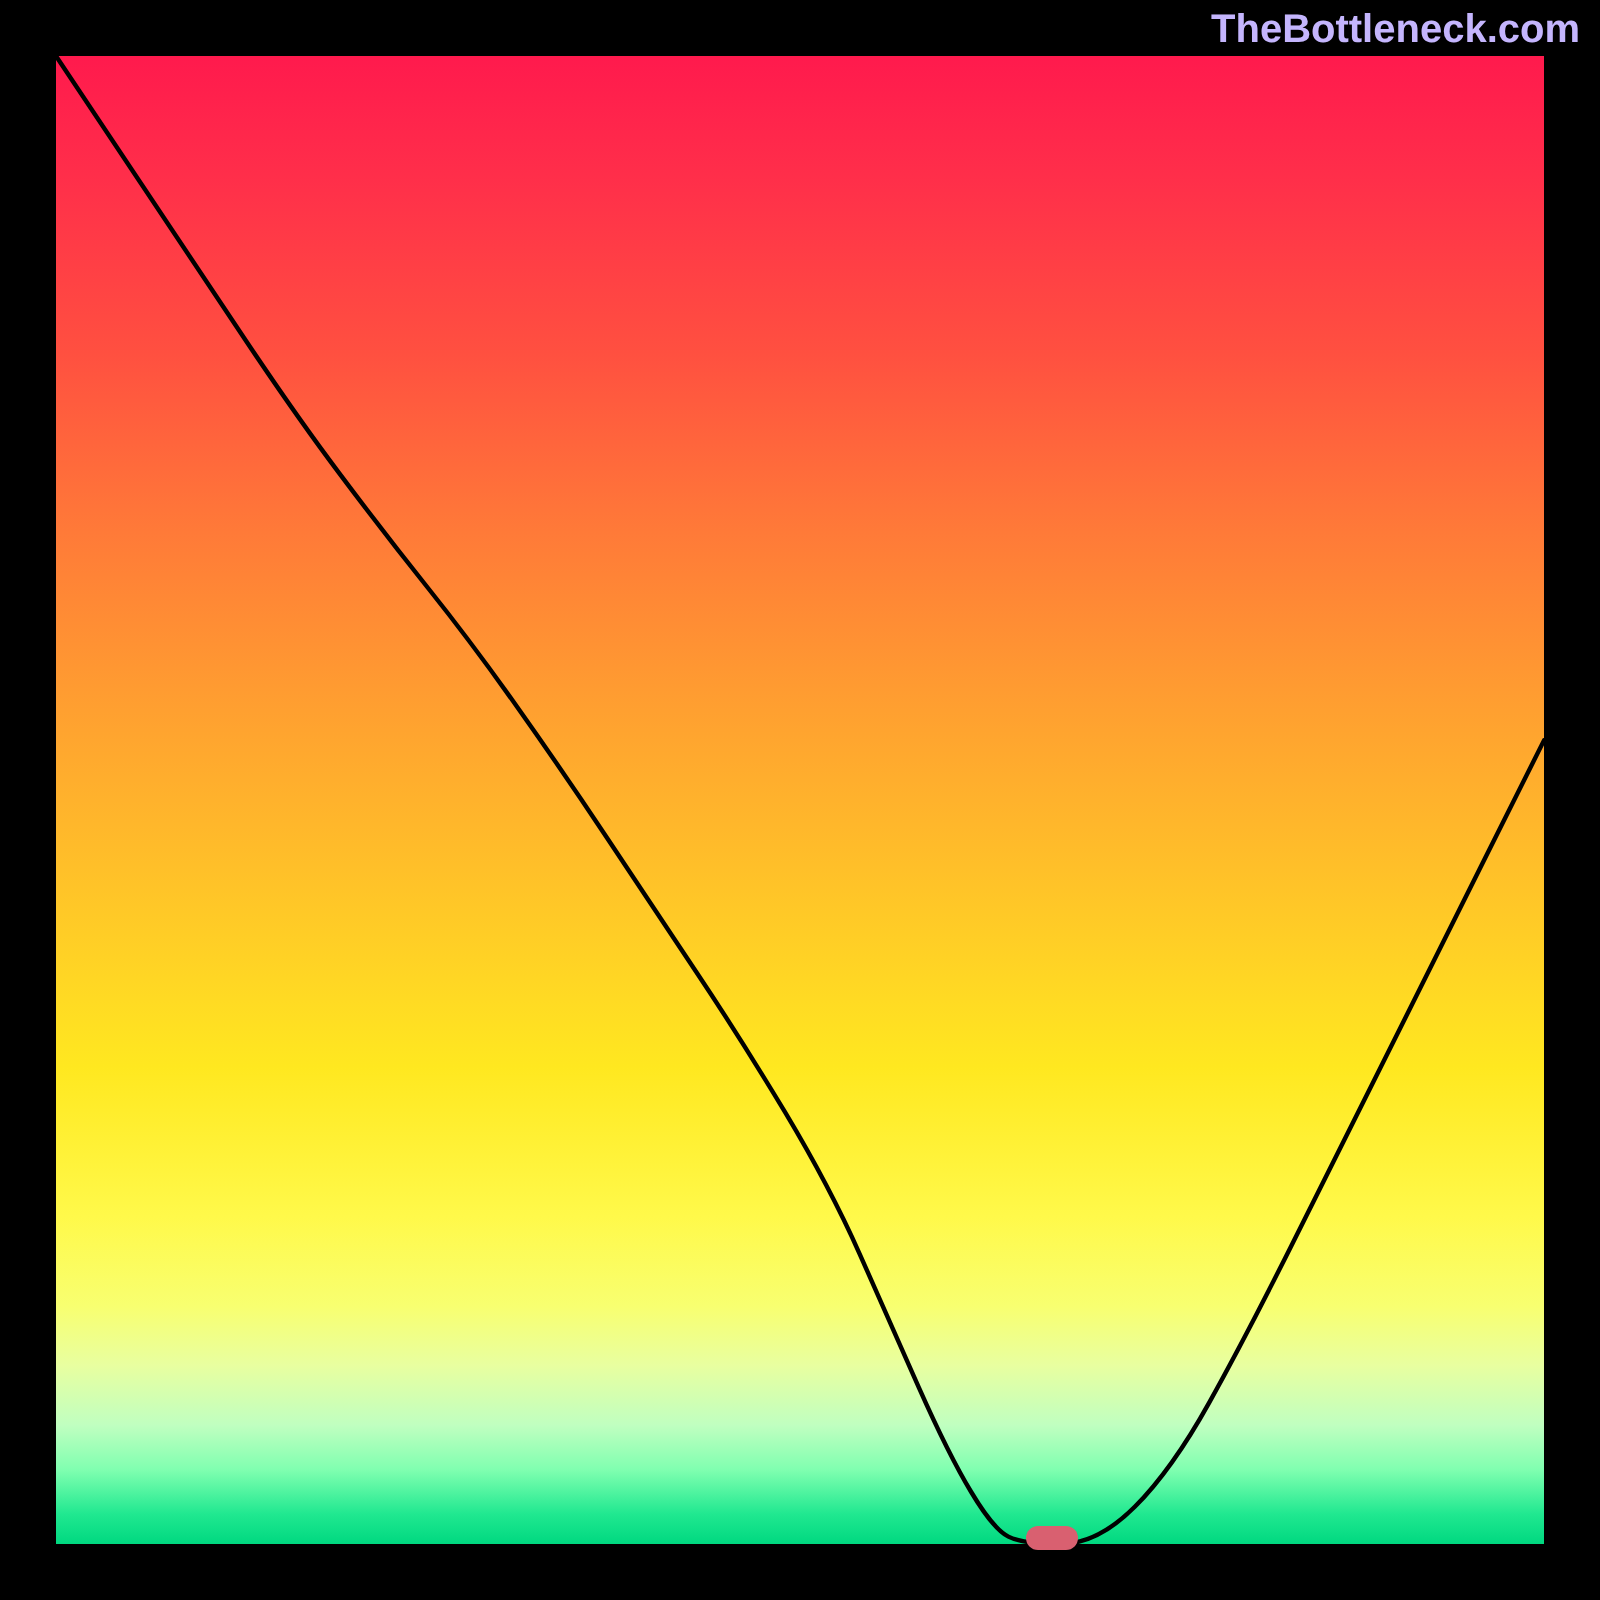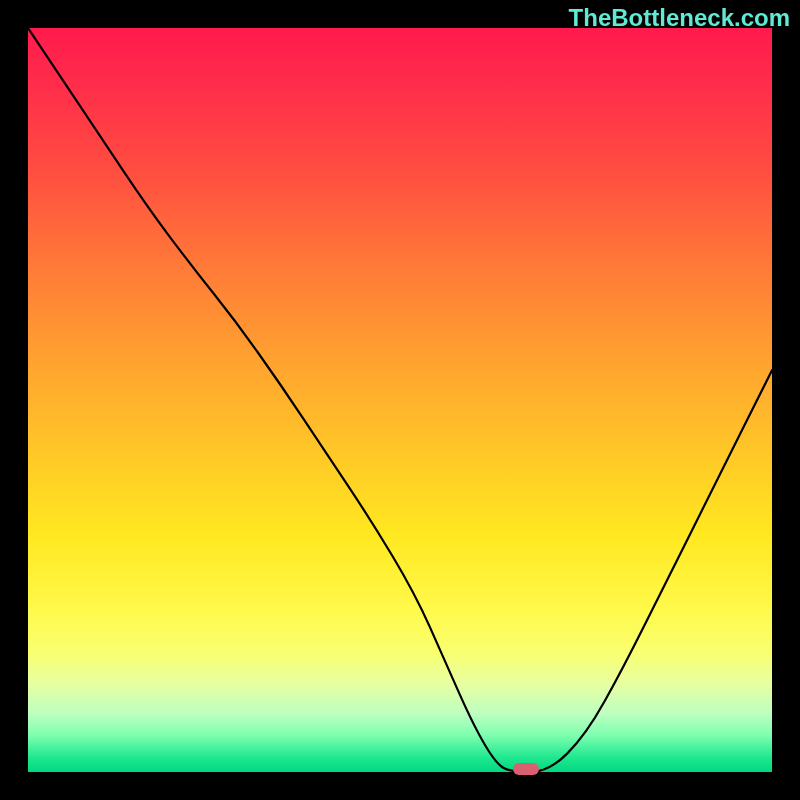--- a/index.html
+++ b/index.html
@@ -8,22 +8,22 @@
     height: 800px;
     background: #000;
     position: relative;
     font-family: Arial, sans-serif;
     overflow: hidden;
   }
   .watermark {
     position: absolute;
     top: 4px;
     right: 10px;
-    color: #5eead4;
-    font-size: 24px;
+    color: #c4b5fd;
+    font-size: 20px;
     font-weight: bold;
     z-index: 10;
   }
   .plot-area {
     position: absolute;
     left: 28px;
     top: 28px;
     width: 744px;
     height: 744px;
   }

